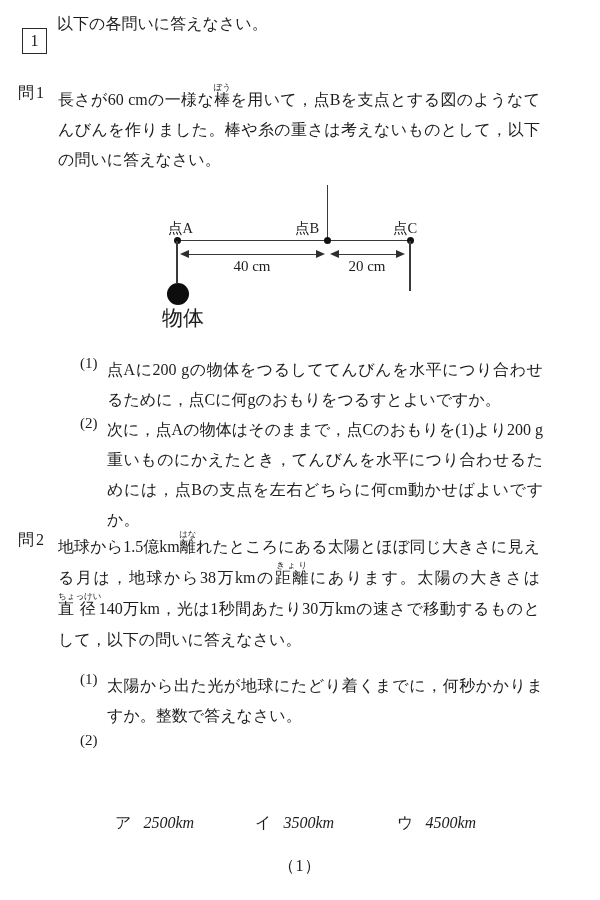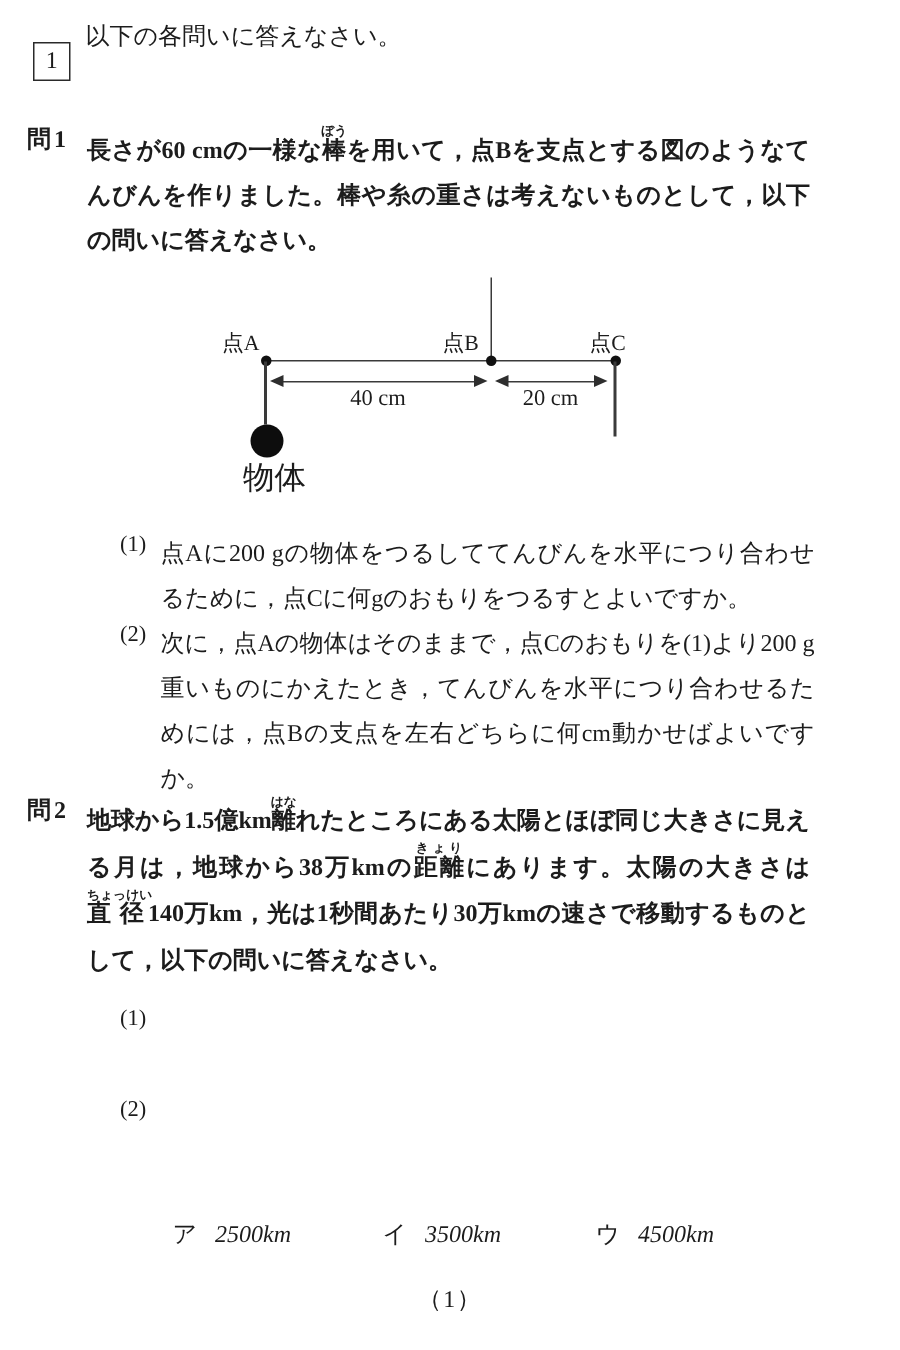--- a/index.html
+++ b/index.html
@@ -14,21 +14,21 @@
 
   
   .big-num-box {
     left:22px; top:28px; width:23px; height:24px;
     border:1.4px solid #2a2a2a;
     font-size:16px; line-height:24px; text-align:center;
   }
   .instruction { left:57px; top:14px; font-size:16px; }
 
   
-  .qblock { left:0; width:600px;font-weight:bold; }
+  .qblock { left:0; width:600px; }
   .qlabel { position:absolute; left:18px; top:0; font-size:16px; white-space:nowrap; letter-spacing:2px; }
   .qbody {
     margin-left:58px; width:482px;
     font-size:16px; line-height:30px;
     text-align:justify; text-justify:inter-character;
   }
   .q2body { line-height:31px; }
 
   
   .sub { left:0; width:600px; }
@@ -68,21 +68,21 @@
 
   <div class="abs qblock" style="top:83px;">
     <span class="qlabel">問1</span>
     <div class="qbody"><span>長さが60 cmの一様な</span><ruby><span>棒</span><rt>ぼう</rt></ruby><span>を用いて，点Bを支点とする図のようなてんびんを作りました。棒や糸の重さは考えないものとして，以下の問いに答えなさい。</span></div>
   </div>
 
   <div>
     <div class="abs dline" style="left:326.5px; top:185px; width:1.5px; height:56px;"></div>
     <div class="abs dline" style="left:177px; top:239.5px; width:233.5px; height:1.8px;"></div>
 
-    <div class="abs dlabel" style="left:148px; top:219px;">点A</div>
+    <div class="abs dlabel" style="left:168px; top:219px;">点A</div>
     <div class="abs dlabel" style="left:295px; top:219px;">点B</div>
     <div class="abs dlabel" style="left:393px; top:219px;">点C</div>
 
     <div class="abs dot" style="left:174px; top:237px;"></div>
     <div class="abs dot" style="left:323.5px; top:237px;"></div>
     <div class="abs dot" style="left:406.5px; top:237px;"></div>
 
     <div class="abs dline" style="left:183px; top:253.5px; width:139px; height:1.4px;"></div>
     <div class="abs arr arr-l" style="left:180px; top:250px;"></div>
     <div class="abs arr arr-r" style="left:316px; top:250px;"></div>
@@ -110,20 +110,21 @@
     <div class="subtext">次に，点Aの物体はそのままで，点Cのおもりを(1)より200 g重いものにかえたとき，てんびんを水平につり合わせるためには，点Bの支点を左右どちらに何cm動かせばよいですか。</div>
   </div>
 
   <div class="abs qblock" style="top:530px;">
     <span class="qlabel">問2</span>
     <div class="qbody q2body"><span>地球から1.5億km</span><ruby><span>離</span><rt>はな</rt></ruby><span>れたところにある太陽とほぼ同じ大きさに見える月は，地球から38万kmの</span><ruby><span>距離</span><rt>きょり</rt></ruby><span>にあります。太陽の大きさは</span><ruby><span>直径</span><rt>ちょっけい</rt></ruby><span>140万km，光は1秒間あたり30万kmの速さで移動するものとして，以下の問いに答えなさい。</span></div>
   </div>
 
   <div class="abs sub" style="top:671px;">
     <span class="subnum">(1)</span>
+    <div class="subtext">太陽から出た光が地球にたどり着くまでに，何秒かかりますか。整数で答えなさい。</div>
   </div>
 
   <div class="abs sub" style="top:732px;">
     <span class="subnum">(2)</span>
   </div>
 
   <div>
     <span class="abs choice" style="left:115px; top:813px;"><span>ア</span><span class="val">2500km</span></span>
     <span class="abs choice" style="left:255px; top:813px;"><span>イ</span><span class="val">3500km</span></span>
     <span class="abs choice" style="left:397px; top:813px;"><span>ウ</span><span class="val">4500km</span></span>

